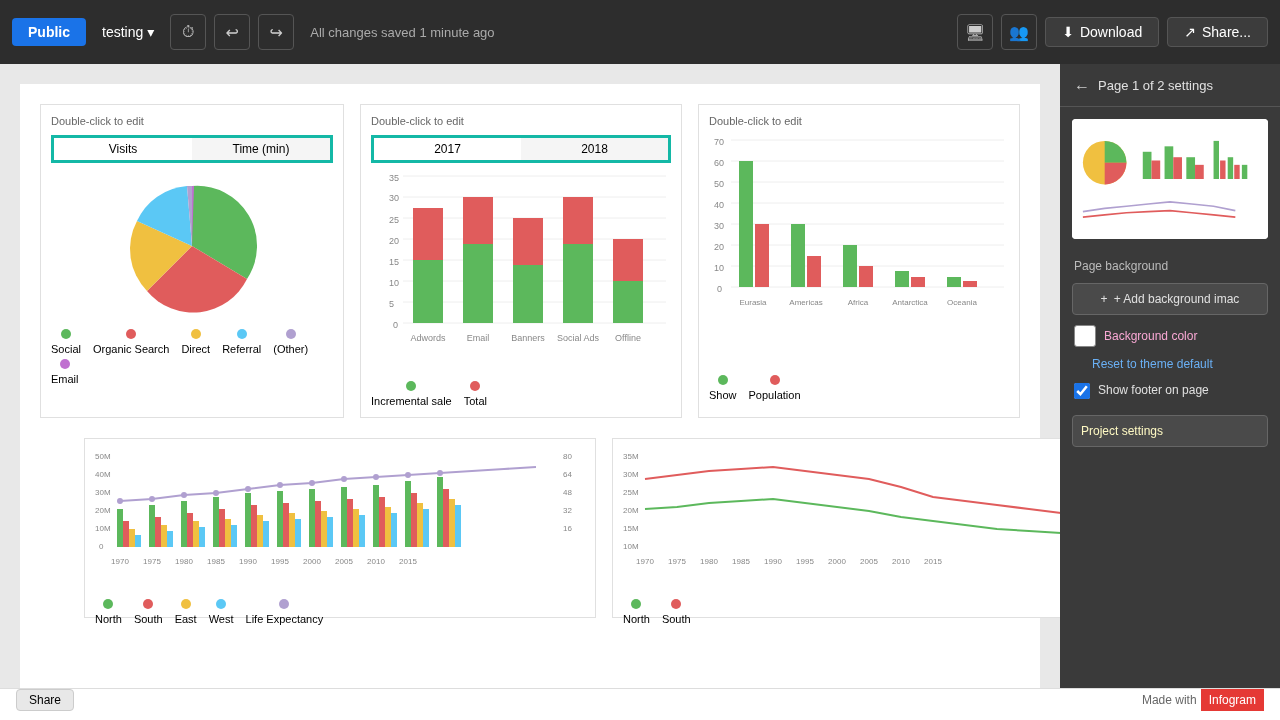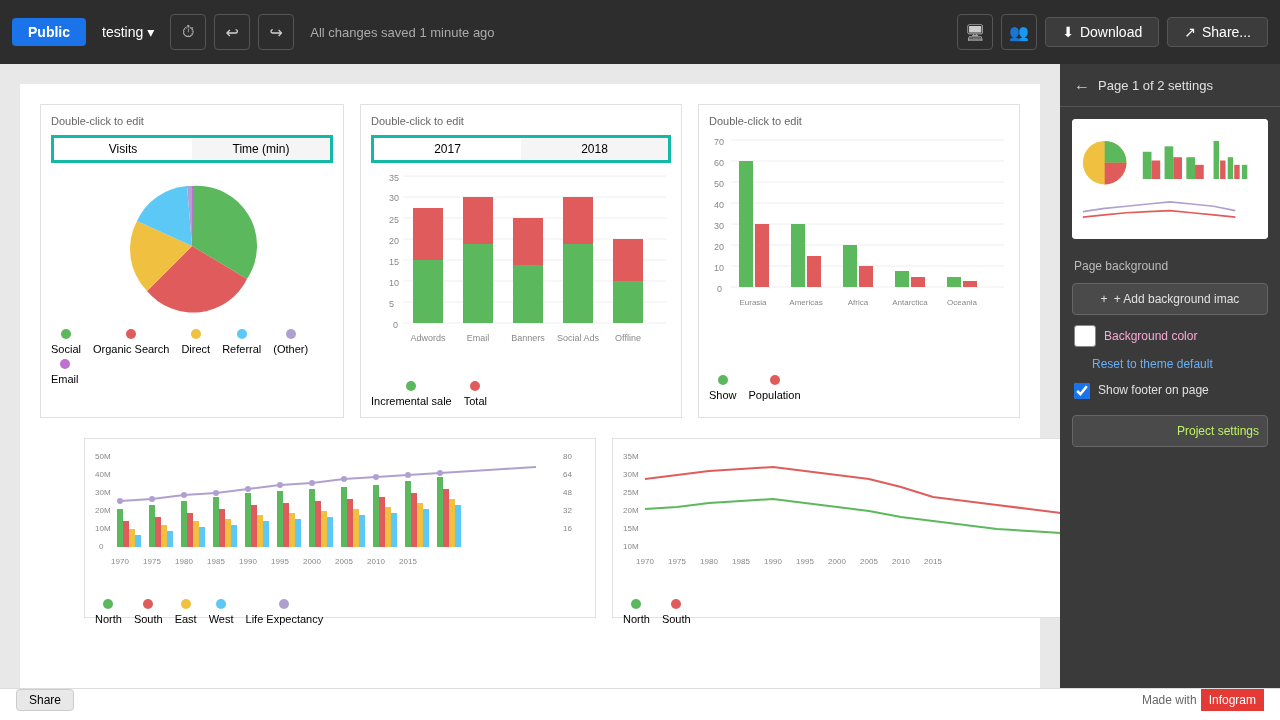--- a/index.html
+++ b/index.html
@@ -275,27 +275,27 @@
       accent-color: #1a73e8;
       cursor: pointer;
     }
     .checkbox-label {
       font-size: 12px;
       color: #e0e0e0;
     }
     .project-settings-btn {
       display: flex;
       align-items: center;
-      justify-content: flex-end;
+      justify-content: flex-start;
       margin: 8px 12px;
       padding: 8px;
       background: #4a4a4a;
       border: 1px solid #666;
       border-radius: 4px;
-      color: #bef264;
+      color: #fef9c3;
       font-size: 12px;
       cursor: pointer;
     }
 
     
     .footer-bar {
       background: white;
       height: 32px;
       display: flex;
       align-items: flex-start;

